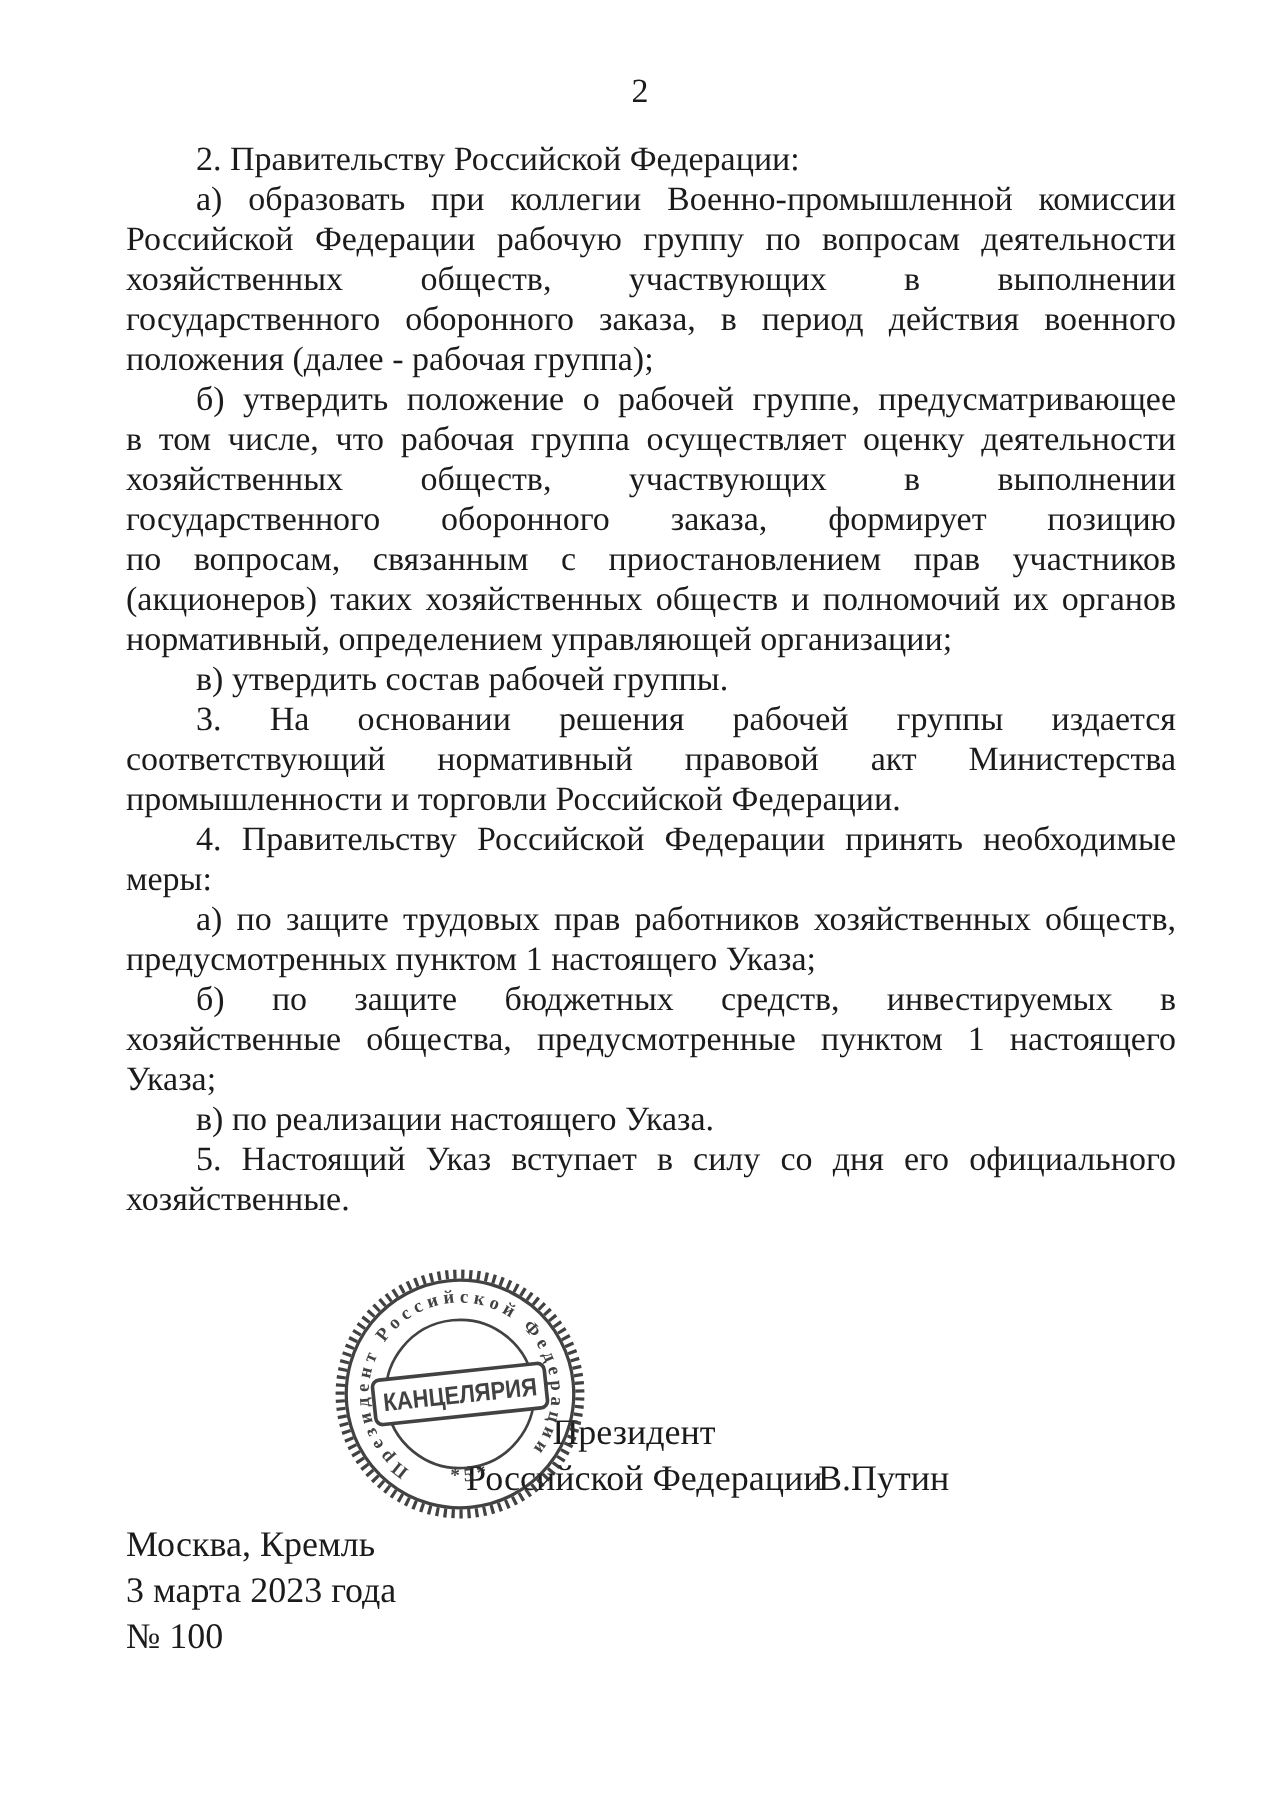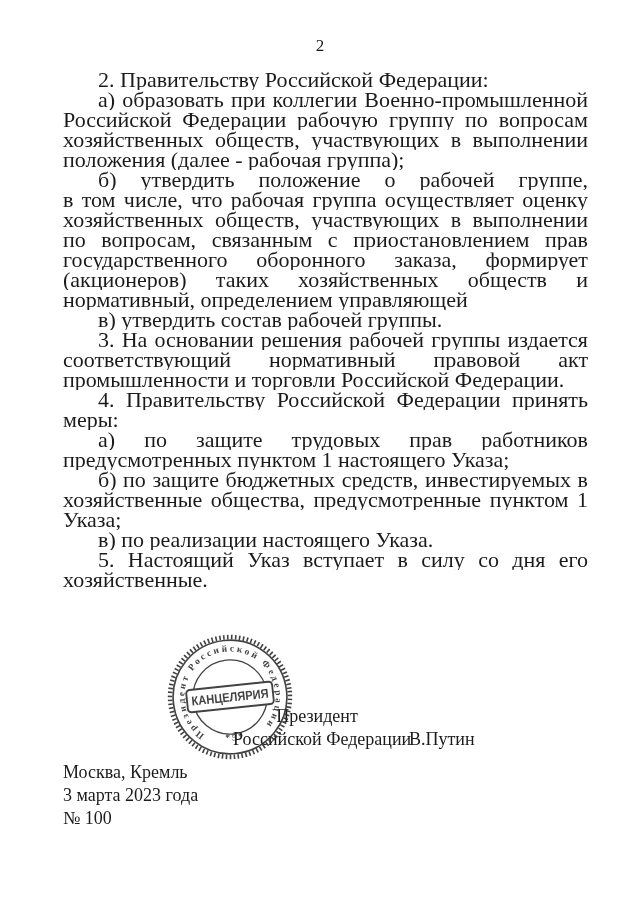--- a/index.html
+++ b/index.html
@@ -8,21 +8,21 @@
     font-family:"Liberation Serif", serif;color:#1b1b1b;
     -webkit-font-smoothing:antialiased;
   }
   .page{position:relative;width:640px;height:905px;background:#ffffff;overflow:hidden;}
   .page-number{
     position:absolute;top:36px;left:0;width:640px;
     text-align:center;font-size:17px;
   }
   .doc-body{
     position:absolute;left:63px;top:70px;width:525px;
-    font-size:22px;
+    font-size:17px;
   }
   .line{
     height:20px;line-height:20px;overflow:hidden;
   }
   .line.just{text-align:justify;text-align-last:justify;}
   .line.indent{padding-left:35px;}
   .signature{
     position:absolute;left:233px;top:705px;
     display:flex;align-items:flex-end;gap:8px;
     font-size:18px;line-height:23px;white-space:nowrap;
@@ -45,28 +45,29 @@
   <div class="page-number">2</div>
 
   <div class="doc-body">
       <div>
         <div class="line indent">2. Правительству Российской Федерации:</div>
       </div>
       <div>
         <div class="line indent just">а) образовать при коллегии Военно-промышленной комиссии</div>
         <div class="line just">Российской Федерации рабочую группу по вопросам деятельности</div>
         <div class="line just">хозяйственных обществ, участвующих в выполнении</div>
+        <div class="line just">государственного оборонного заказа, в период действия военного</div>
         <div class="line">положения (далее - рабочая группа);</div>
       </div>
       <div>
         <div class="line indent just">б) утвердить положение о рабочей группе, предусматривающее</div>
         <div class="line just">в том числе, что рабочая группа осуществляет оценку деятельности</div>
         <div class="line just">хозяйственных обществ, участвующих в выполнении</div>
+        <div class="line just">государственного оборонного заказа, формирует позицию</div>
         <div class="line just">по вопросам, связанным с приостановлением прав участников</div>
-        <div class="line just">государственного оборонного заказа, формирует позицию</div>
         <div class="line just">(акционеров) таких хозяйственных обществ и полномочий их органов</div>
         <div class="line">нормативный, определением управляющей организации;</div>
       </div>
       <div>
         <div class="line indent">в) утвердить состав рабочей группы.</div>
       </div>
       <div>
         <div class="line indent just">3. На основании решения рабочей группы издается</div>
         <div class="line just">соответствующий нормативный правовой акт Министерства</div>
         <div class="line">промышленности и торговли Российской Федерации.</div>

